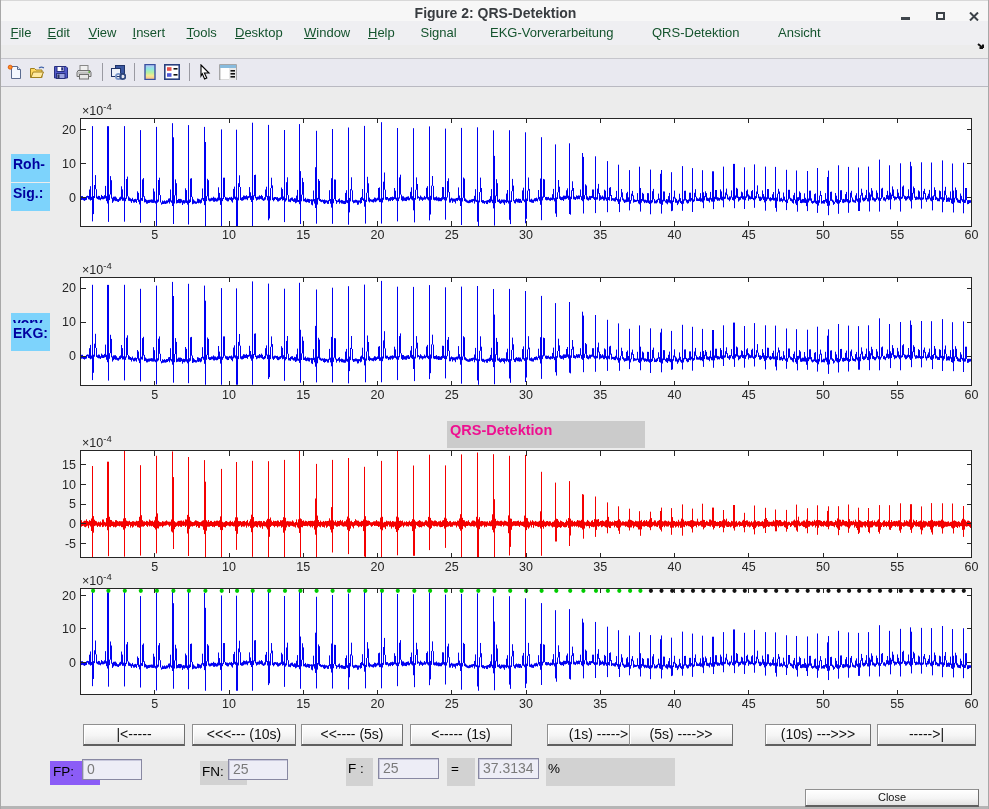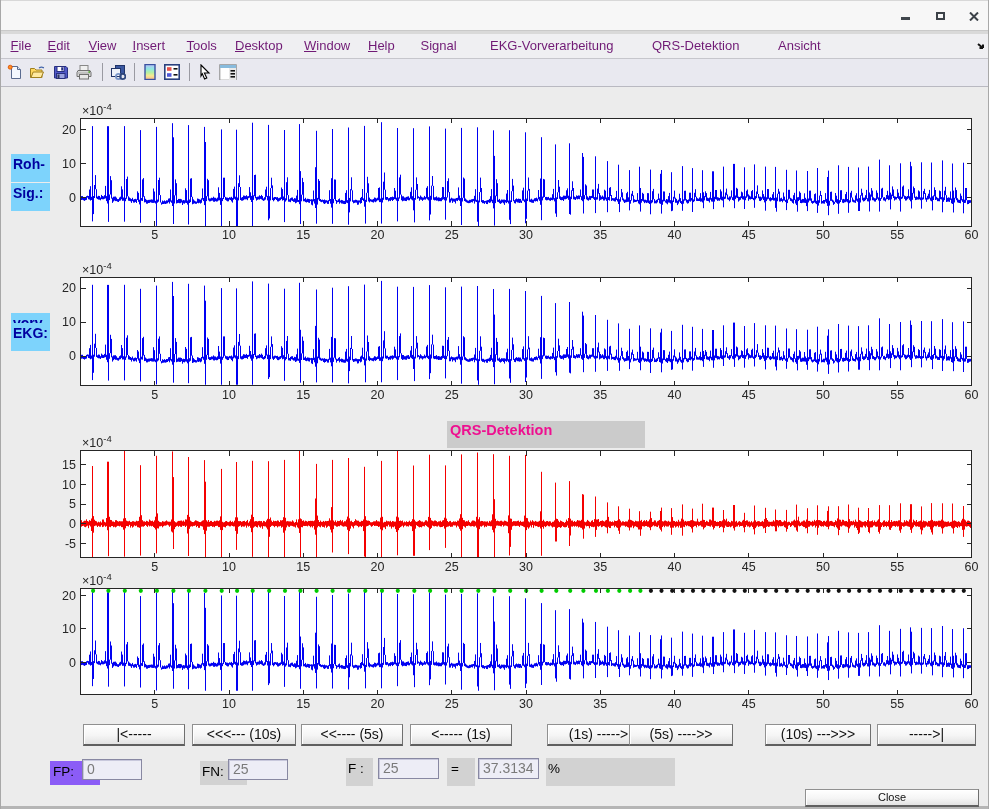--- a/index.html
+++ b/index.html
@@ -4,26 +4,27 @@
 #win{position:relative;width:989px;height:809px;overflow:hidden;background:#ececec;box-sizing:border-box;border-left:1px solid #a8a8a8;border-right:1px solid #a8a8a8;}
 .btn{position:absolute;background:linear-gradient(180deg,#ffffff 0%,#f5f5f5 55%,#e2e2e2 100%);border:1px solid #909090;border-bottom:2px solid #5f5f5f;border-right:1px solid #6f6f6f;box-shadow:inset 1px 1px 0 #ffffff;font-size:14px;color:#111;text-align:center;}
 .fld{position:absolute;height:19px;line-height:19px;background:#ededf6;border:1px solid #8888a2;box-shadow:inset 1px 1px 0 #c8c8dc;font-size:14px;color:#7a7a7a;padding-left:4px;}
 .slab{position:absolute;left:10px;width:39px;height:28px;background:#7dd3fc;color:#0000a0;font-weight:bold;font-size:14px;padding:2px 0 0 2px;box-sizing:border-box;}
 u{text-decoration:underline;}
 </style></head><body>
 <div id="win">
 <div style="position:absolute;left:0;top:0;width:989px;height:30px;background:#f7f7f7;border-top:1px solid #d8d8d8"></div>
 <div style="position:absolute;left:0;top:30px;width:989px;height:1px;background:#c9c9c9"></div>
 <div style="position:absolute;left:0;top:31px;width:989px;height:3px;background:#d9d9d9"></div>
+<div style="position:absolute;left:0;top:5px;width:989px;text-align:center;font-size:14px;font-weight:bold;color:#383c40">Figure 2: QRS-Detektion</div>
 <div style="position:absolute;left:900px;top:17px;width:9px;height:3px;background:#40464c"></div>
 <div style="position:absolute;left:935px;top:12px;width:5px;height:4px;border:2px solid #3c4248"></div>
 <svg style="position:absolute;left:968px;top:12px" width="10" height="9" viewBox="0 0 10 9">
       <path d="M1 0.5l8 8M9 0.5l-8 8" stroke="#3c4248" stroke-width="2" fill="none"></path>
     </svg>
-<div style="position:absolute;left:0;top:34px;width:989px;height:24px;background:#efeff2;font-size:13px;color:#701a75">
+<div style="position:absolute;left:0;top:21px;width:989px;height:24px;background:#efeff2;font-size:13px;color:#14532d">
       <div style="position:absolute;left:9.5px;top:4px"><u>F</u>ile</div>
       <div style="position:absolute;left:46.5px;top:4px"><u>E</u>dit</div>
       <div style="position:absolute;left:87.5px;top:4px"><u>V</u>iew</div>
       <div style="position:absolute;left:131.5px;top:4px"><u>I</u>nsert</div>
       <div style="position:absolute;left:185.5px;top:4px"><u>T</u>ools</div>
       <div style="position:absolute;left:234px;top:4px"><u>D</u>esktop</div>
       <div style="position:absolute;left:303px;top:4px"><u>W</u>indow</div>
       <div style="position:absolute;left:367px;top:4px"><u>H</u>elp</div>
       <div style="position:absolute;left:419.5px;top:4px">Signal</div>
       <div style="position:absolute;left:489px;top:4px">EKG-Vorverarbeitung</div>

